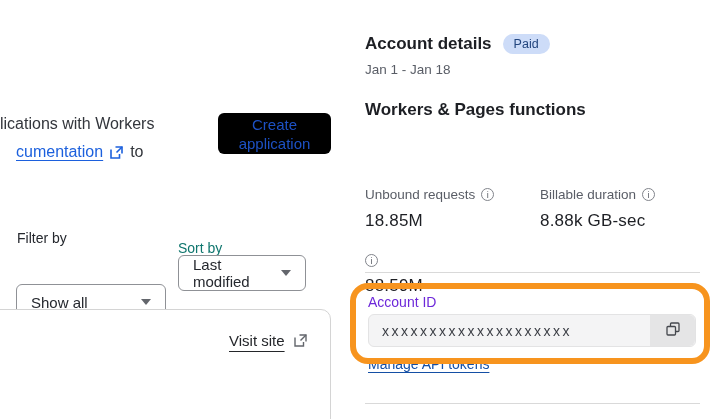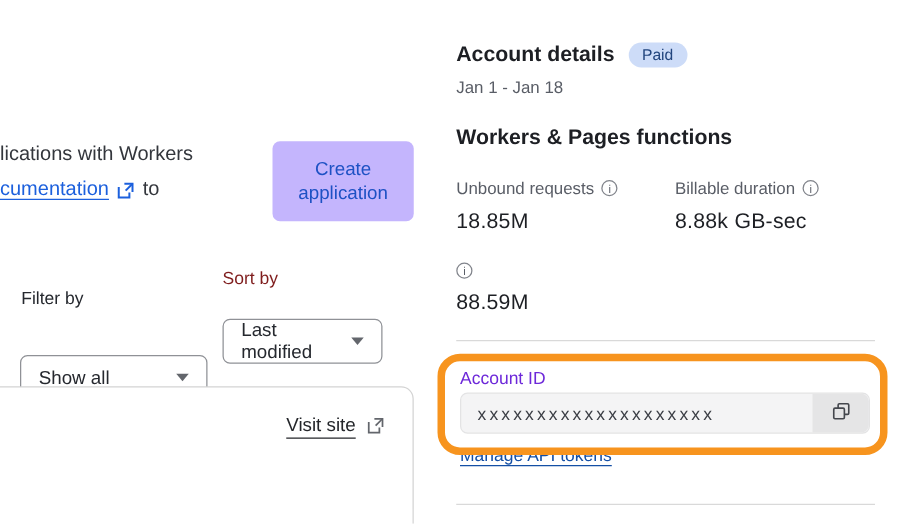--- a/index.html
+++ b/index.html
@@ -5,33 +5,33 @@
   * { margin:0; padding:0; box-sizing:border-box; }
   html,body { background:#fff; }
   #screen {
     position:relative; width:718px; height:419px; overflow:hidden;
     background:#fff; font-family:"Liberation Sans", sans-serif; color:#25282e;
   }
   .abs { position:absolute; }
 
   
   .intro-line1 { left:0; top:115px; font-size:16px; color:#33363c; }
-  .intro-line2 { left:0; top:143px; font-size:16px; color:#33363c; display:flex; align-items:center; gap:6px;text-align:center; }
+  .intro-line2 { left:16px; top:143px; font-size:16px; color:#33363c; display:flex; align-items:center; gap:6px;text-align:center; }
   .doc-link { color:#1c60dd; text-decoration:underline; text-underline-offset:3px; cursor:pointer; }
   .ext-icon { display:inline-block; width:15px; height:15px; }
 
   .create-btn {
-    left:218px; top:113px; width:113px; height:64px;
-    background:#c4b5fd; border:none; border-radius:6px;
+    left:218px; top:113px; width:113px; height:41px;
+    background:#000000; border:none; border-radius:6px;
     color:#1d51c4; font-size:15px; line-height:19px; text-align:center;
     font-family:"Liberation Sans", sans-serif; cursor:pointer; padding:0 8px;
   }
 
   .filter-label { left:17px; top:230px; font-size:14px; color:#25282e; }
-  .sort-label   { left:178px; top:214px; font-size:14px; color:#7f1d1d; }
+  .sort-label   { left:178px; top:240px; font-size:14px; color:#0f766e; }
   .dropdown {
     top:255px; height:36px; background:#fff; border:1px solid #8f9196; border-radius:6px;
     display:flex; align-items:center; justify-content:space-between;
     padding:0 14px; font-size:15px; color:#25282e; cursor:pointer;
   }
   .dd-filter { left:16px; width:150px;margin-top:29px; }
   .dd-sort   { left:178px; width:128px; }
   .chevron { width:0; height:0; border-left:5px solid transparent; border-right:5px solid transparent; border-top:6px solid #63666c; }
 
   .project-card {
@@ -44,21 +44,21 @@
   
   .acct-title-row { left:365px; top:34px; display:flex; align-items:center; gap:11px; }
   .acct-title { font-size:17px; font-weight:bold; color:#1d1f24; }
   .plan-badge {
     background:#cddcf8; color:#22457e; font-size:12.5px;
     padding:3px 11px; border-radius:12px;
   }
   .date-range { left:365px; top:62px; font-size:13.5px; color:#595d66; }
   .section-title { left:365px; top:100px; font-size:17px; font-weight:bold; color:#1d1f24; }
 
-  .stat { width:170px; }
+  .stat { width:170px;margin-top:44px; }
   .stat-1 { left:365px; top:143px; }
   .stat-2 { left:540px; top:143px; }
   .stat-3 { left:365px; top:210px; }
   .stat-label { font-size:13.5px; color:#595d66; display:flex; align-items:center; gap:6px; }
   .info-icon {
     display:inline-block; width:13px; height:13px; border:1px solid #81848b; border-radius:50%;
     font-size:9px; line-height:12px; text-align:center; color:#595d66; font-style:normal;
   }
   .stat-value { font-size:17px; color:#1d1f24; margin-top:9px; letter-spacing:0.2px; }
 

